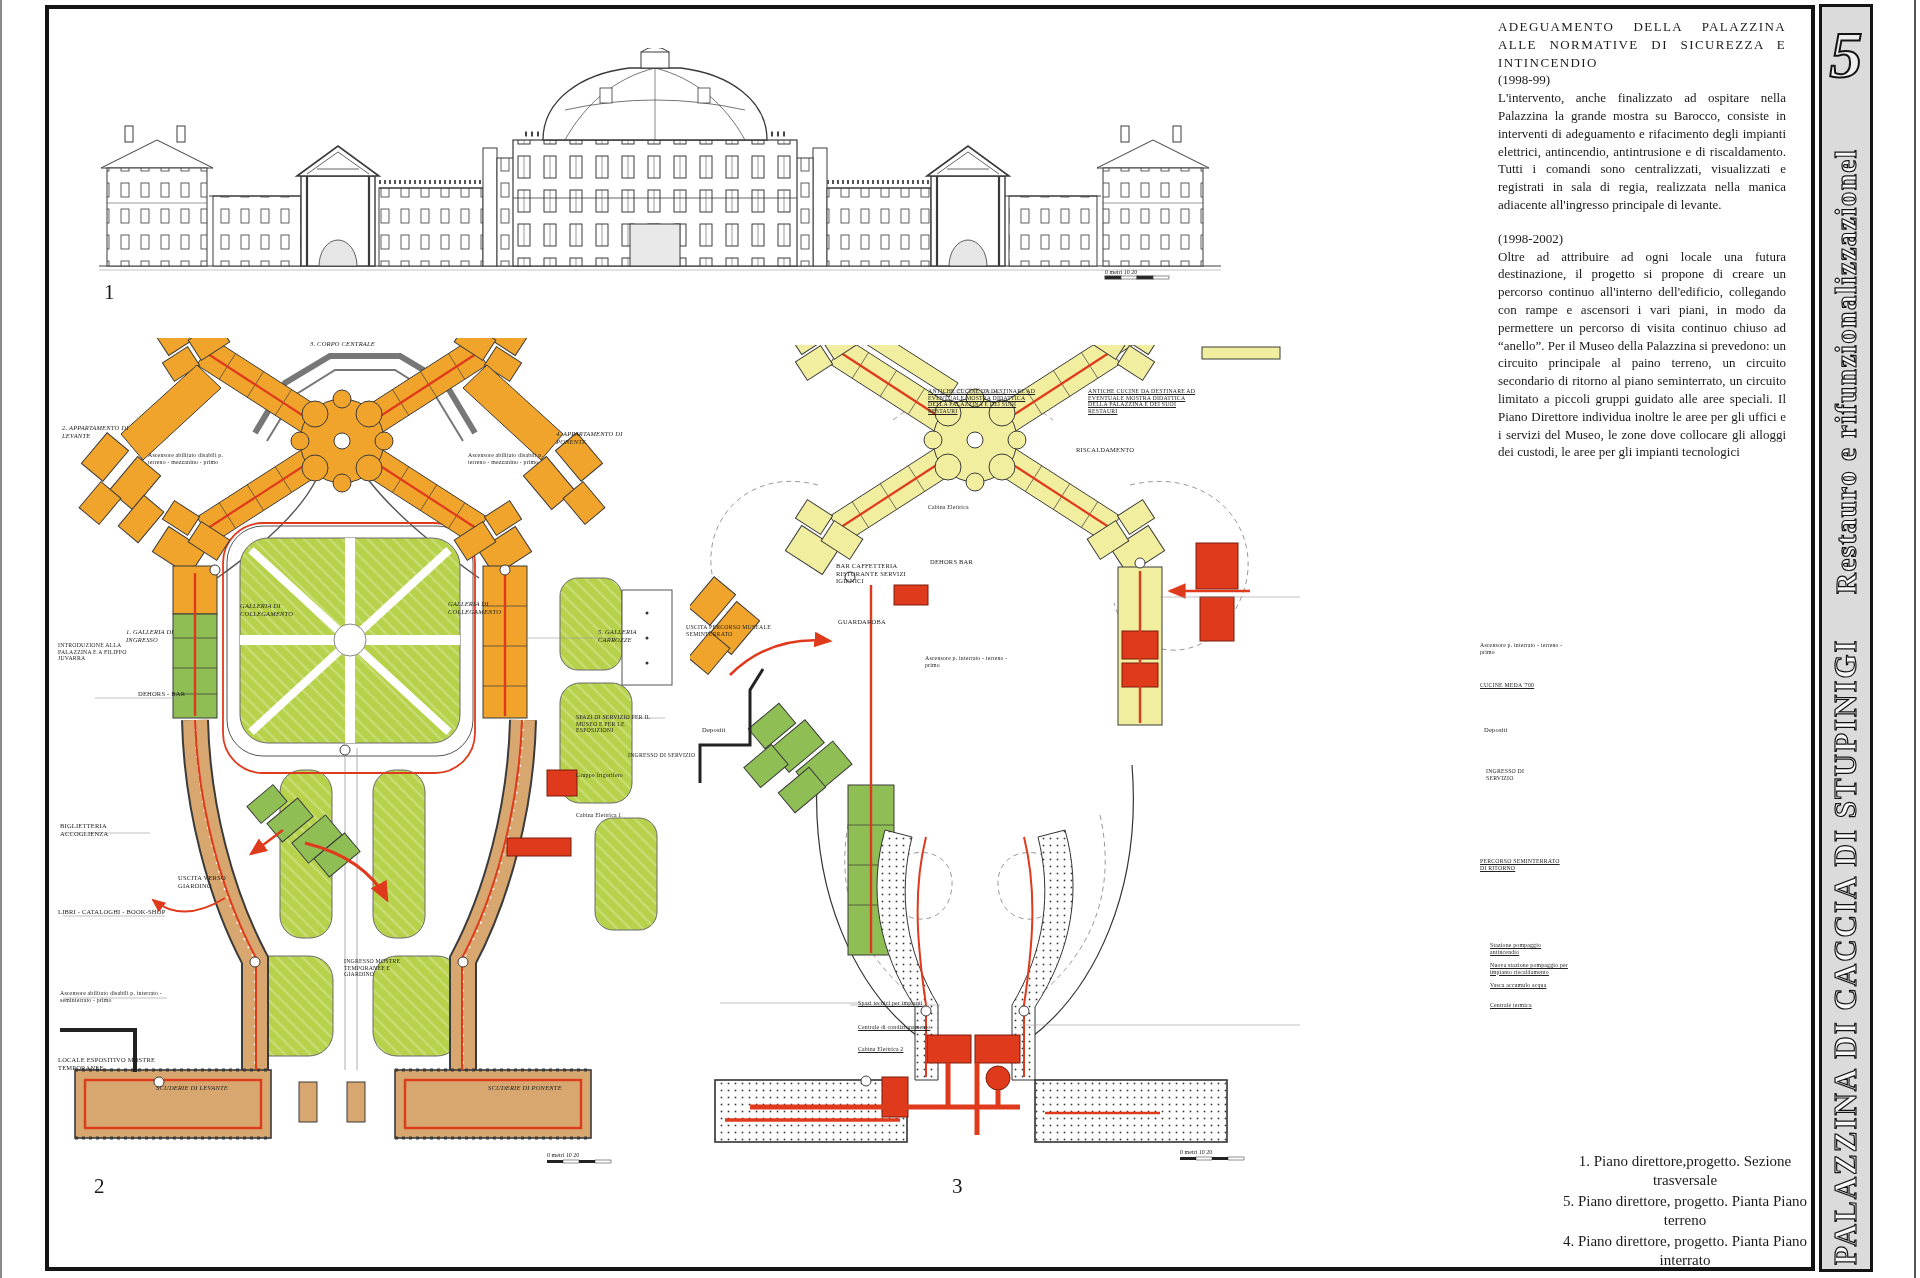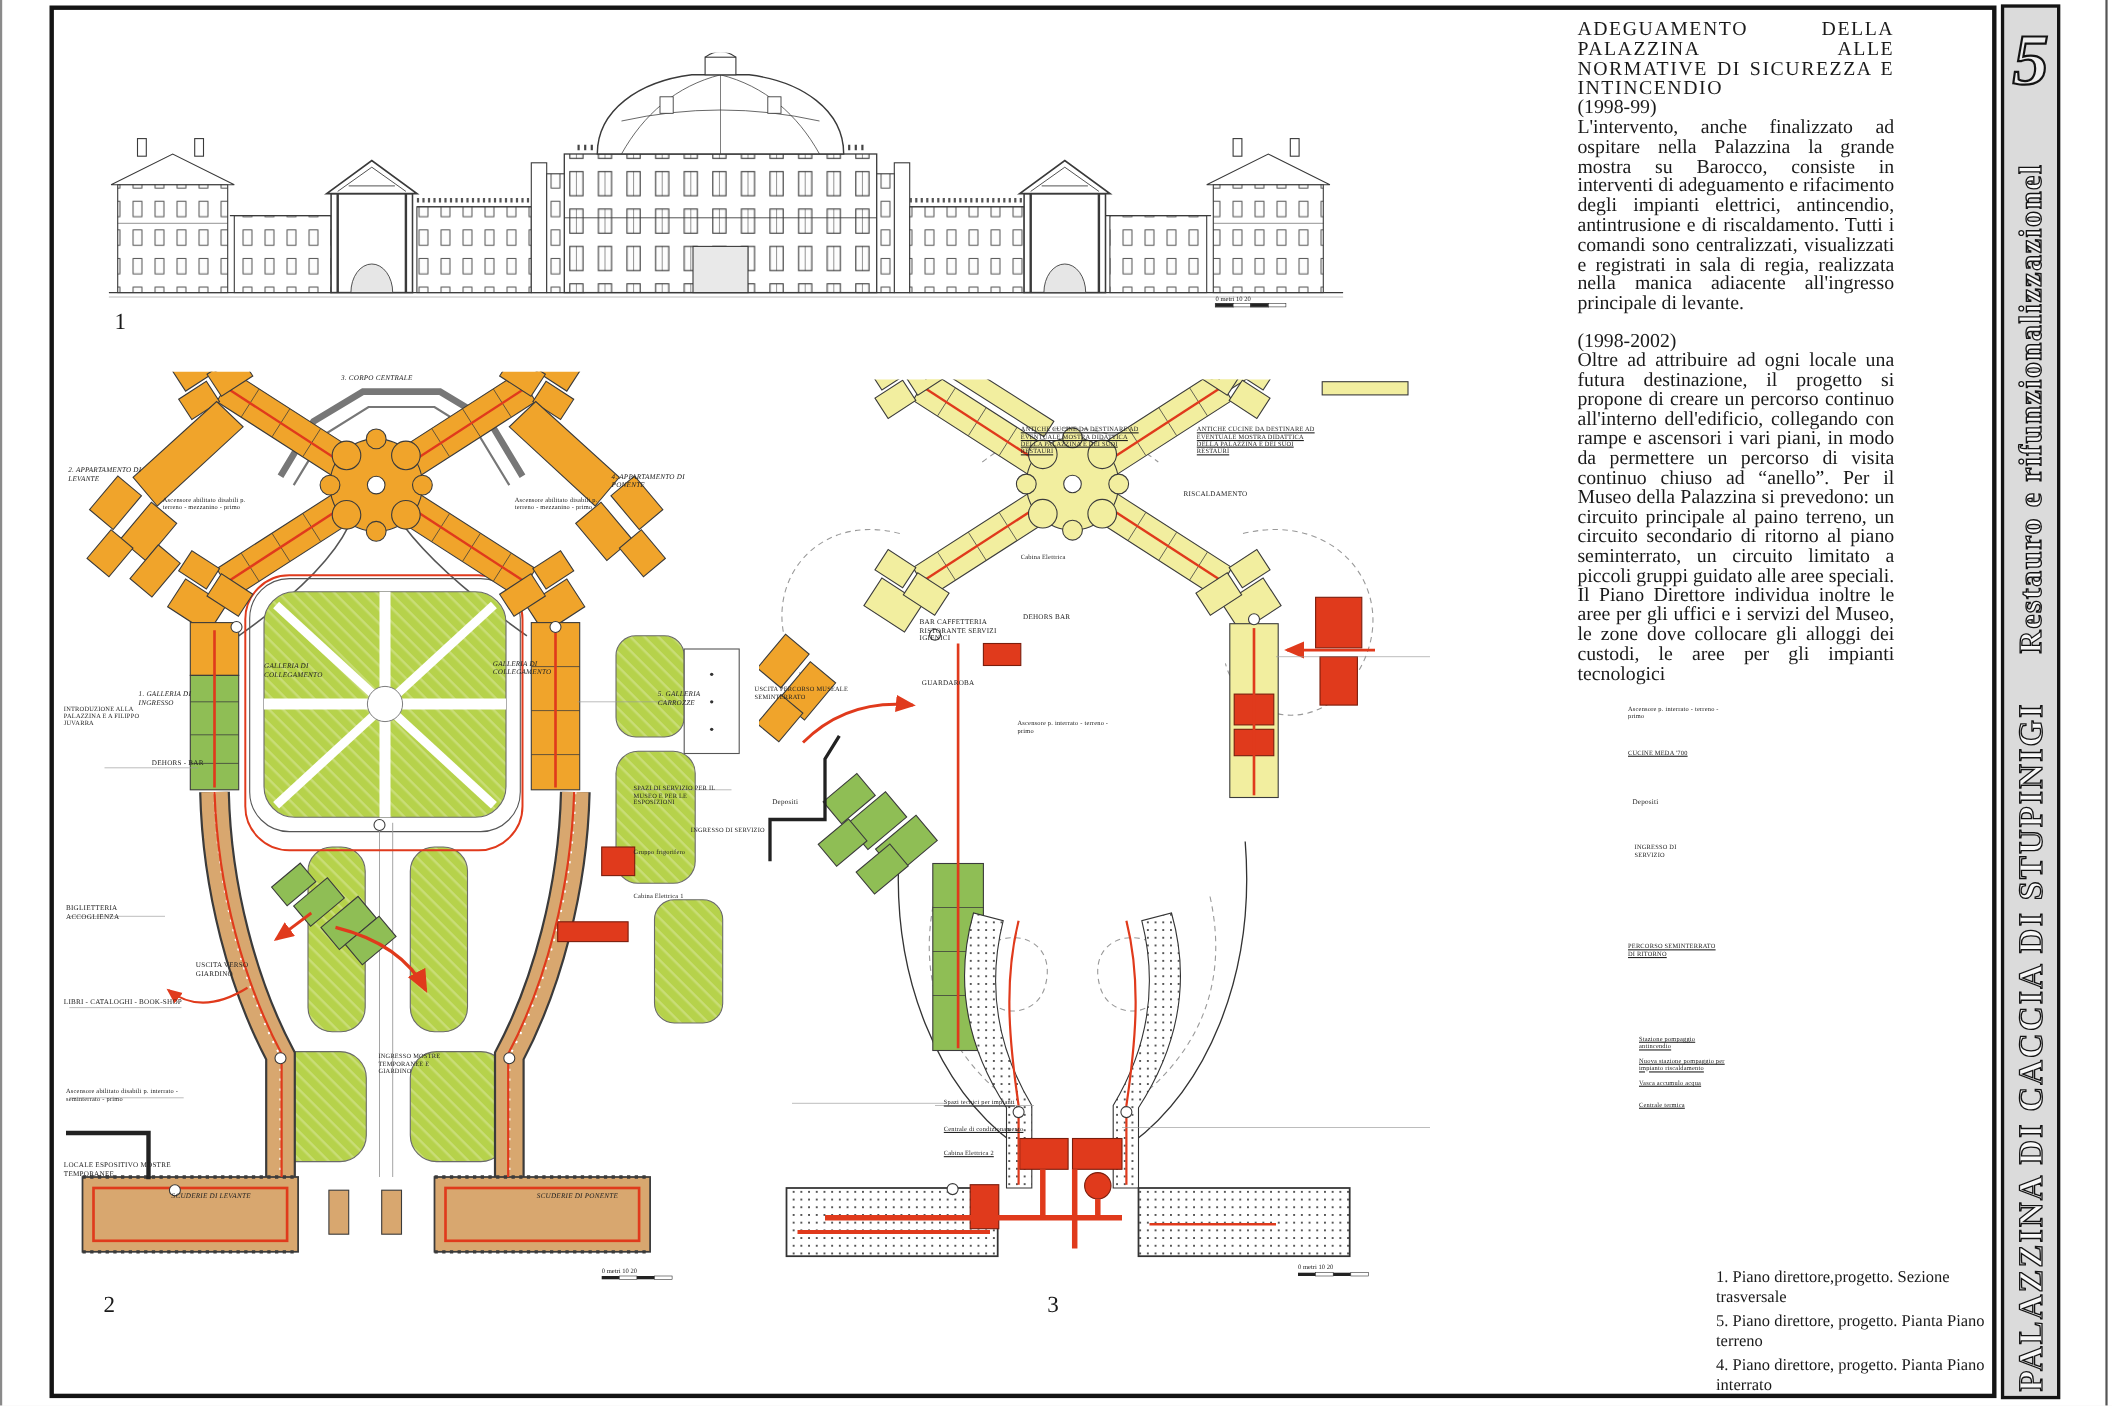--- a/index.html
+++ b/index.html
@@ -3,27 +3,27 @@
 <meta charset="utf-8">
 <style>
   html,body{margin:0;padding:0;background:#f4f3f1;}
   #page{position:relative;width:1920px;height:1278px;background:#ffffff;overflow:hidden;
         font-family:"Liberation Serif",serif;color:#1a1a1a;}
   .edge{position:absolute;top:0;height:100%;background:#8a8a8a;}
   #frame{position:absolute;left:45px;top:5px;width:1770px;height:1266px;
          box-sizing:border-box;border:4px solid #141414;background:#fff;}
   svg.plan,svg.elev{position:absolute;}
   
-  #tcol{position:absolute;left:1434px;top:18px;width:288px;font-size:18px;line-height:17.8px;
+  #tcol{position:absolute;left:1498px;top:18px;width:288px;font-size:13px;line-height:17.8px;
         text-align:justify;}
   .sect-title{text-transform:uppercase;letter-spacing:1.4px;}
   .sect-years{letter-spacing:0;}
   .sect-body{margin-top:0;}
   .sect-gap{height:16px;}
-  #captions{position:absolute;left:1560px;top:1152px;width:250px;font-size:15px;line-height:19px;}
+  #captions{position:absolute;left:1560px;top:1152px;width:250px;font-size:15px;line-height:19px;text-align:center;}
   .cap{margin-bottom:2px;}
   
   .fignum{position:absolute;font-size:21px;font-family:"Liberation Serif",serif;}
   
   .plab{position:absolute;font-size:6.5px;line-height:7.5px;color:#222;
         font-family:"Liberation Serif",serif;letter-spacing:0.2px;}
   .plab.i{font-style:italic;}
   .plab.t5{font-size:5.8px;line-height:6.6px;}
   .plab.u{text-decoration:underline;}
   

